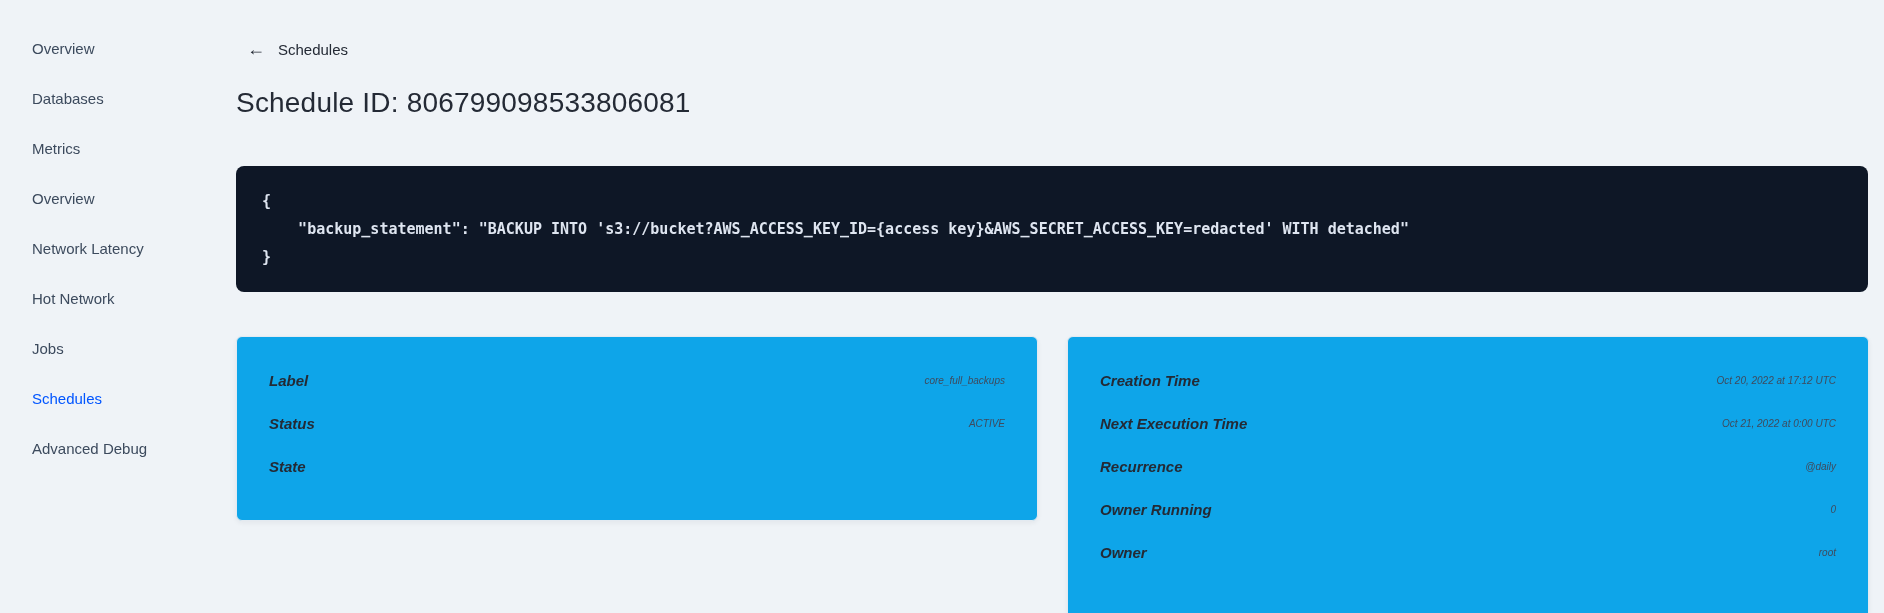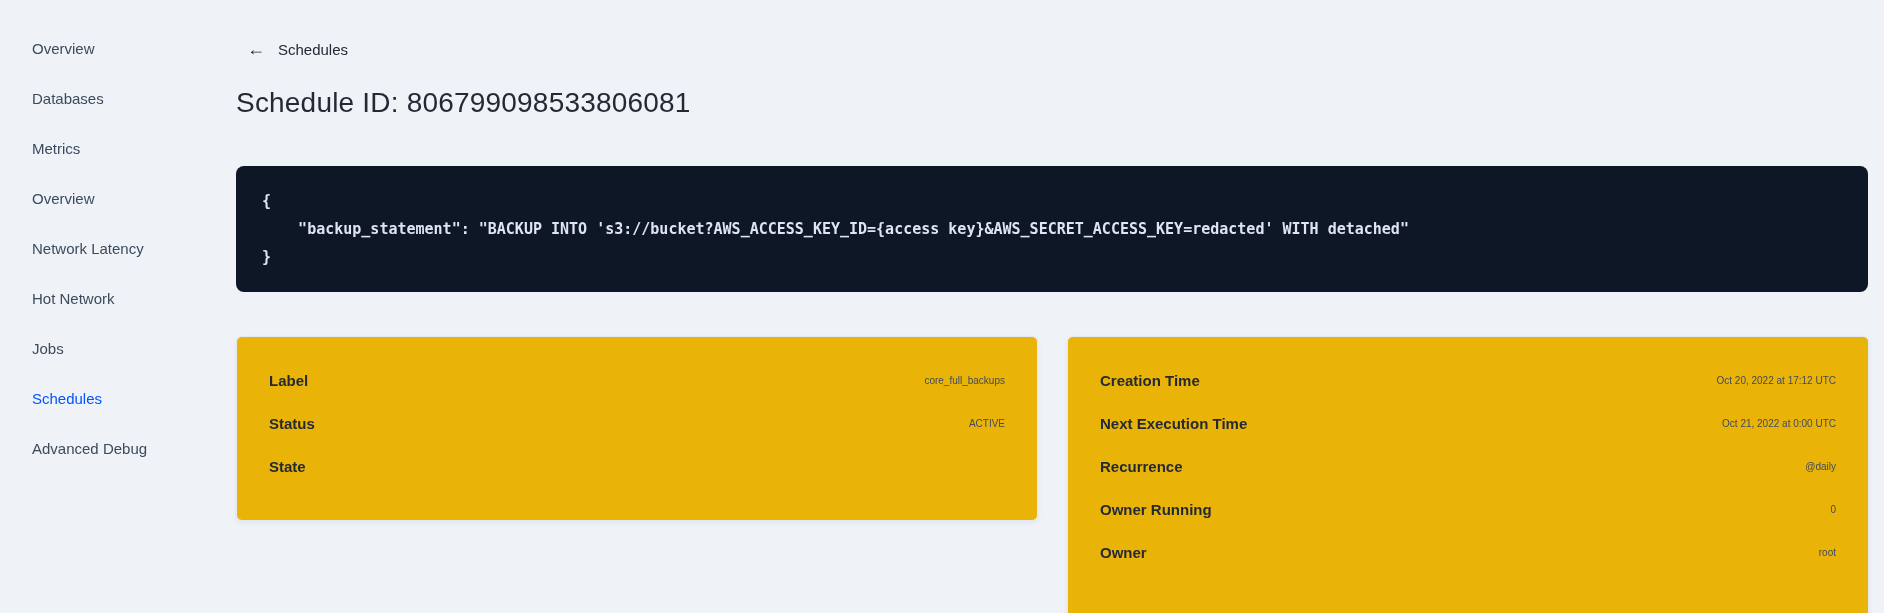--- a/index.html
+++ b/index.html
@@ -41,25 +41,26 @@
     border-radius:8px;
     padding:21px 26px;
     color:#dee5f0;
     font-family:"DejaVu Sans Mono", monospace;
     font-size:15px; font-weight:600; line-height:28px;
     white-space:pre; overflow:hidden;
   }
 
   .cards { margin-top:44px; display:flex; gap:29px; align-items:flex-start; width:1633px; }
   .card {
-    background:#eab308;
+    background:#0ea5e9;
     border:1px solid #e3eaf1;
     border-radius:6px;
     box-shadow:0 2px 5px rgba(36,42,53,0.06);
     padding:22px 32px 32px 32px;
+    font-style:italic;
   }
   .card-left  { width:802px; }
   .card-right { flex:1; padding-bottom:54px; }
   .detail-row { height:43px; display:flex; justify-content:space-between; align-items:center; }
   .detail-label { font-size:15px; font-weight:700; color:#242a35; }
   .detail-value { font-size:10px; color:#3f4b5e; text-align:right; }
 </style>
 </head>
 <body>
 

